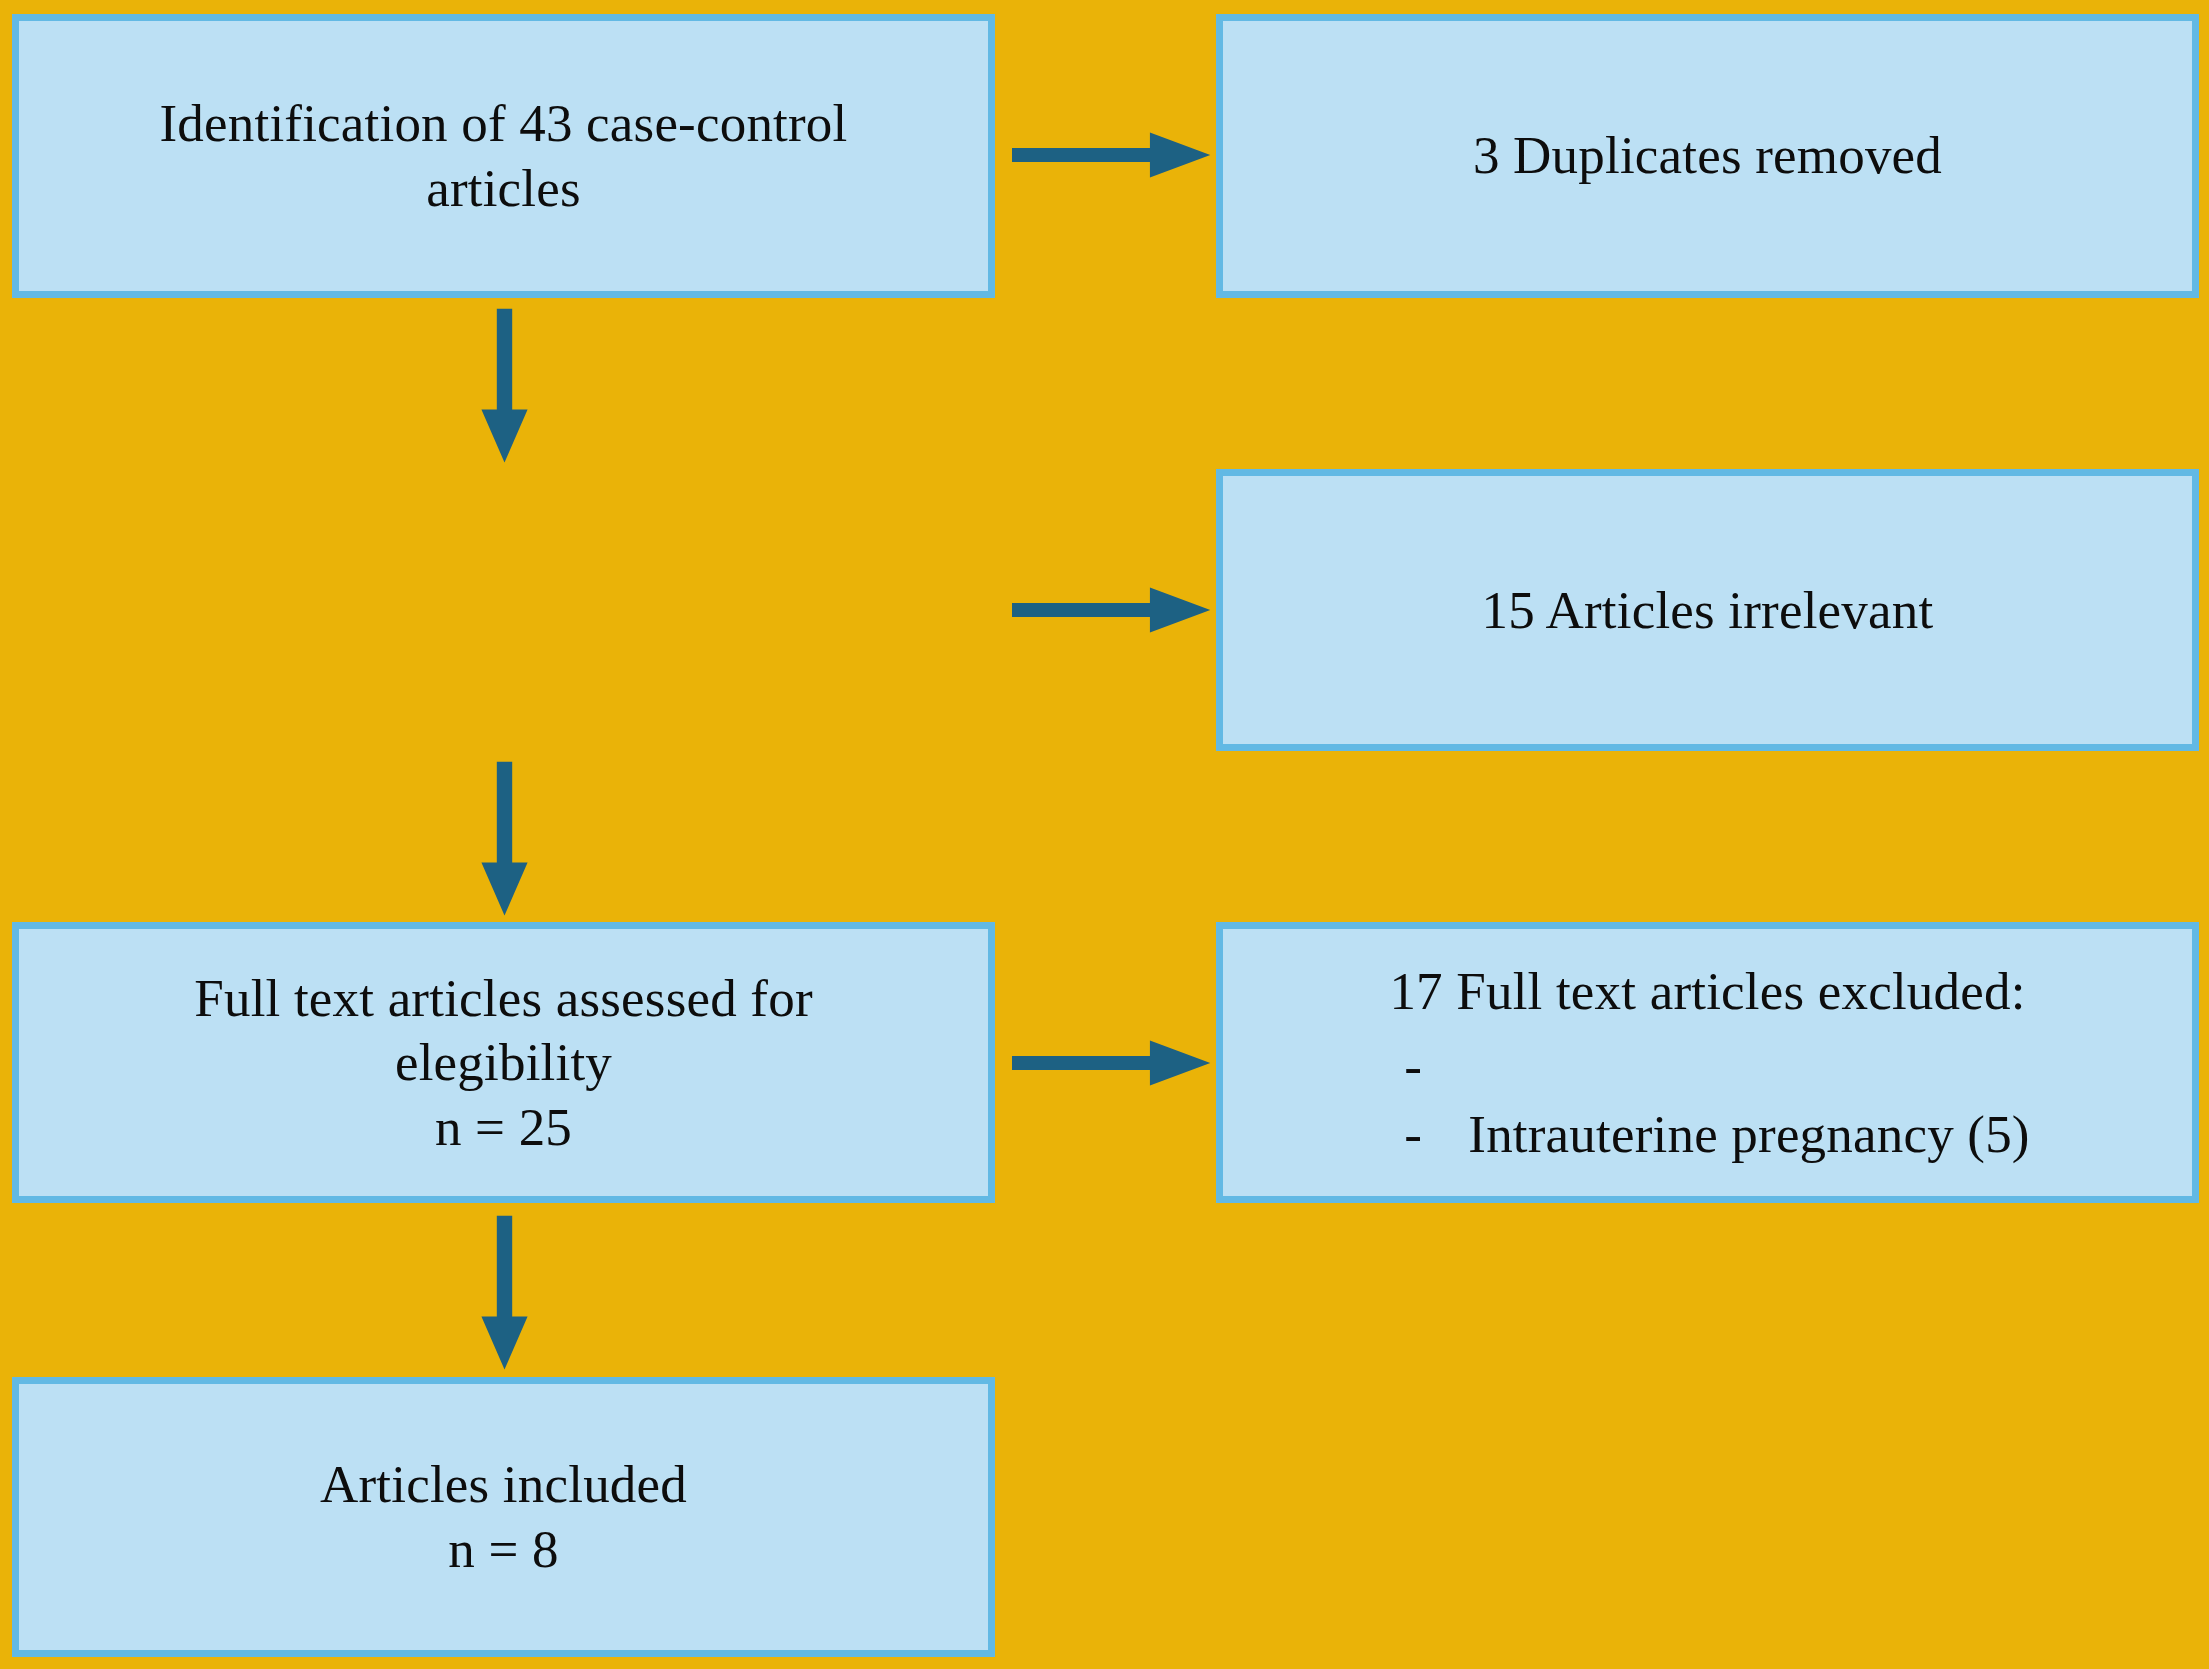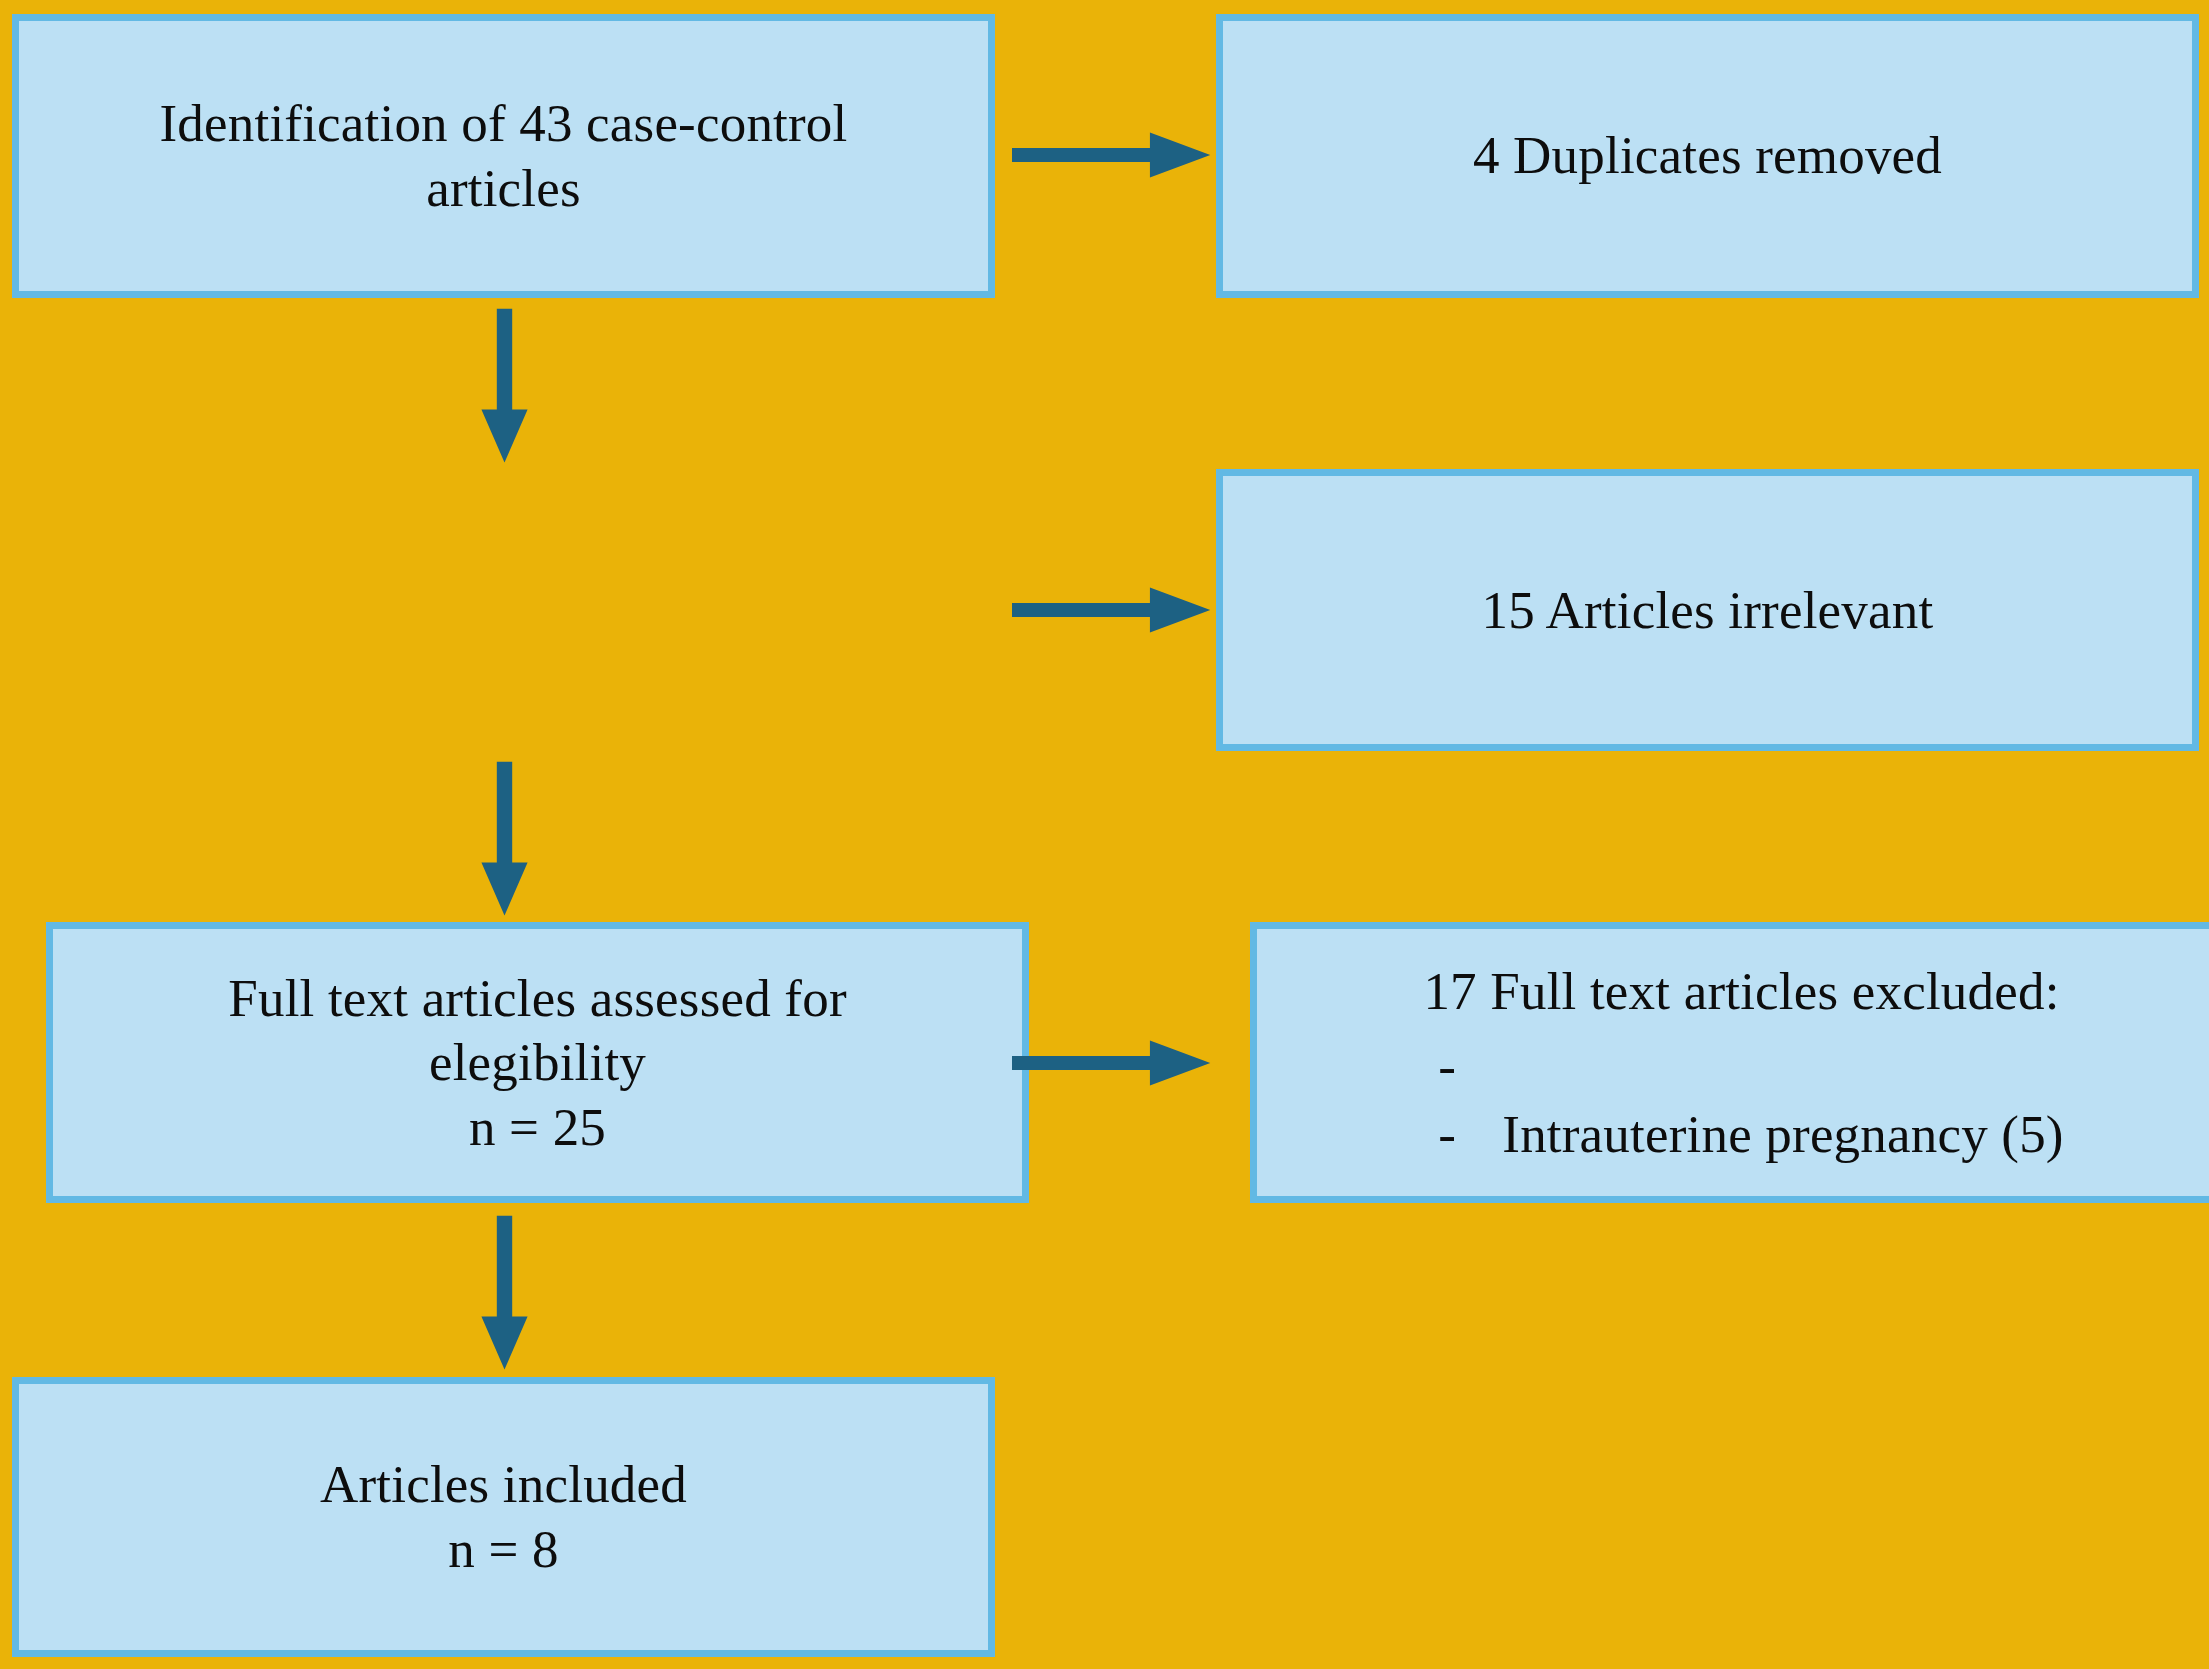--- a/index.html
+++ b/index.html
@@ -39,21 +39,21 @@
     display: block;
     white-space: nowrap;
   }
 
   
   .col-left  { left: 12px;   width: 983px; }
   .col-right { left: 1216px; width: 983px; }
 
   .row1 { top: 13.8px;   height: 284px; }
   .row2 { top: 469px;  height: 282px; }
-  .row3 { top: 922px; height: 281px; margin-left: 34px; }
+  .row3 { top: 922px; height: 281px; }
   .row4 { top: 1377px; height: 280px; }
 
   
   .node.excl {
     justify-content: center;
     align-items: center;
   }
   .excl-inner {
     display: flex;
     flex-direction: column;
@@ -88,21 +88,21 @@
 <body>
 
 <div id="canvas">
 
   <div class="node col-left row1">
     <span class="line">Identification of 43 case-control</span>
     <span class="line">articles</span>
   </div>
 
   <div class="node col-right row1">
-    <span class="line">4 Duplicates removed</span>
+    <span class="line">3 Duplicates removed</span>
   </div>
 
 
   <div class="node col-right row2">
     <span class="line">15 Articles irrelevant</span>
   </div>
 
   <div class="node col-left row3">
     <span class="line">Full text articles assessed for</span>
     <span class="line">elegibility</span>

